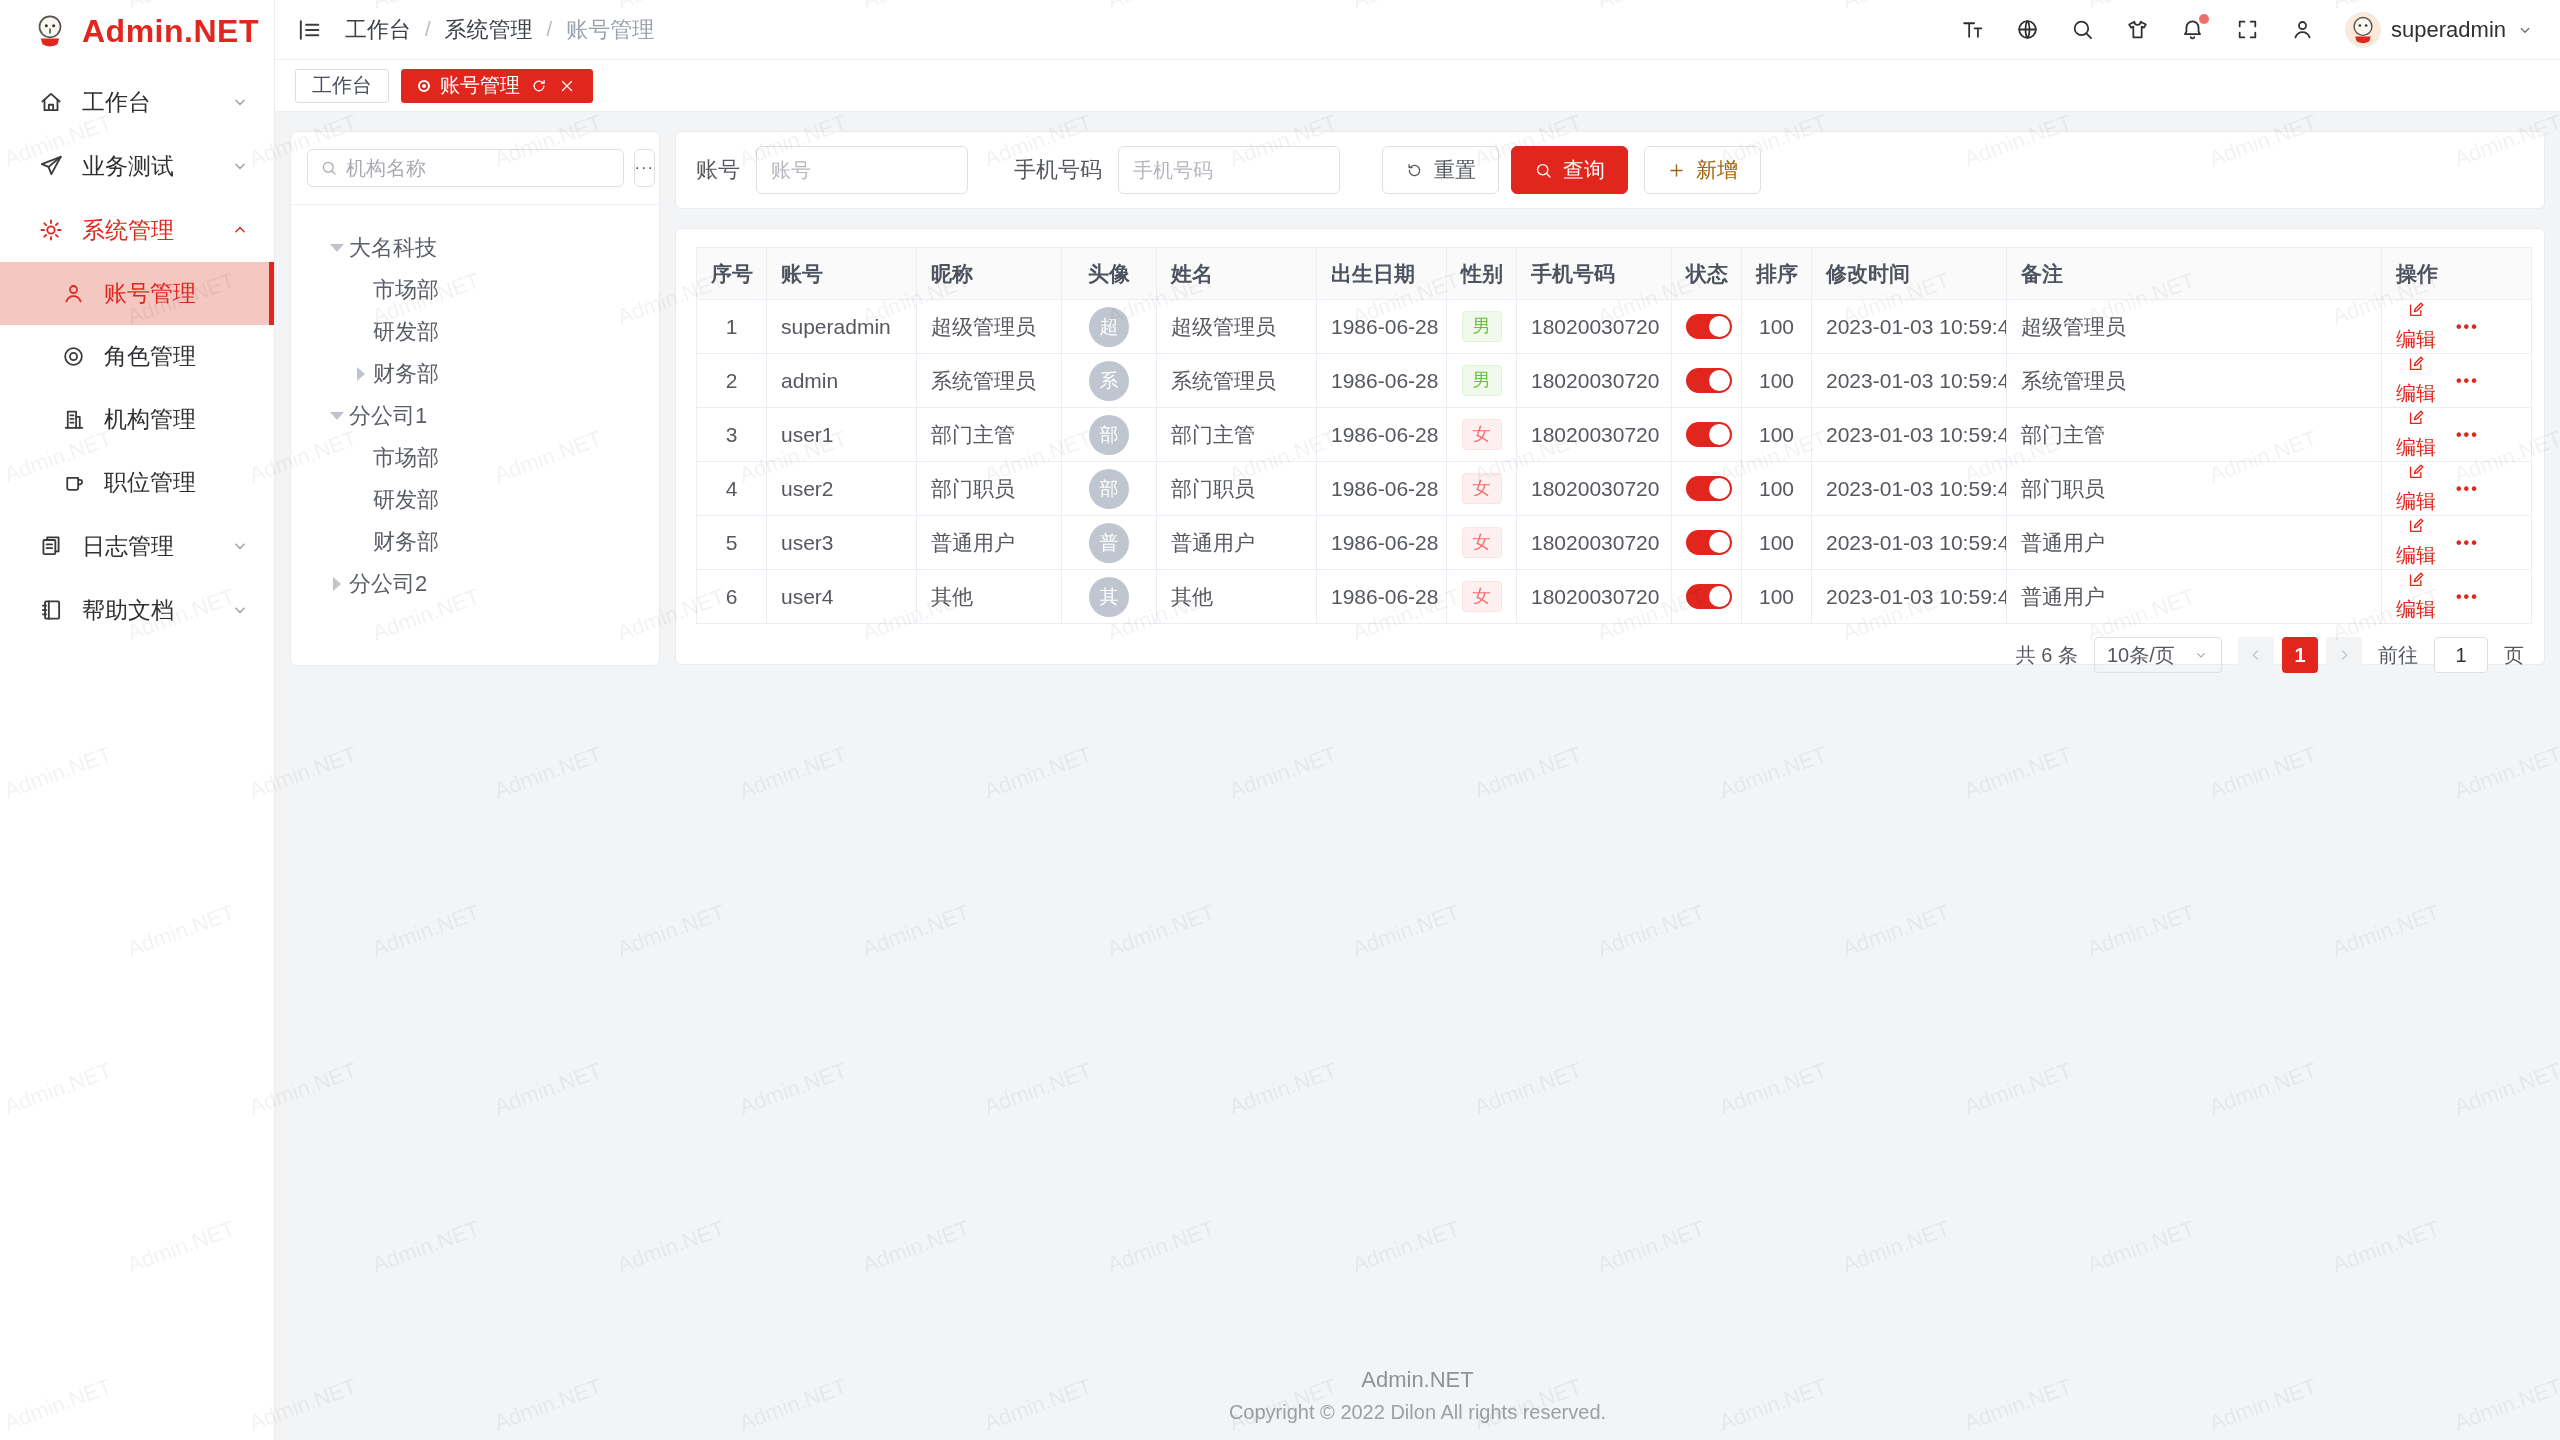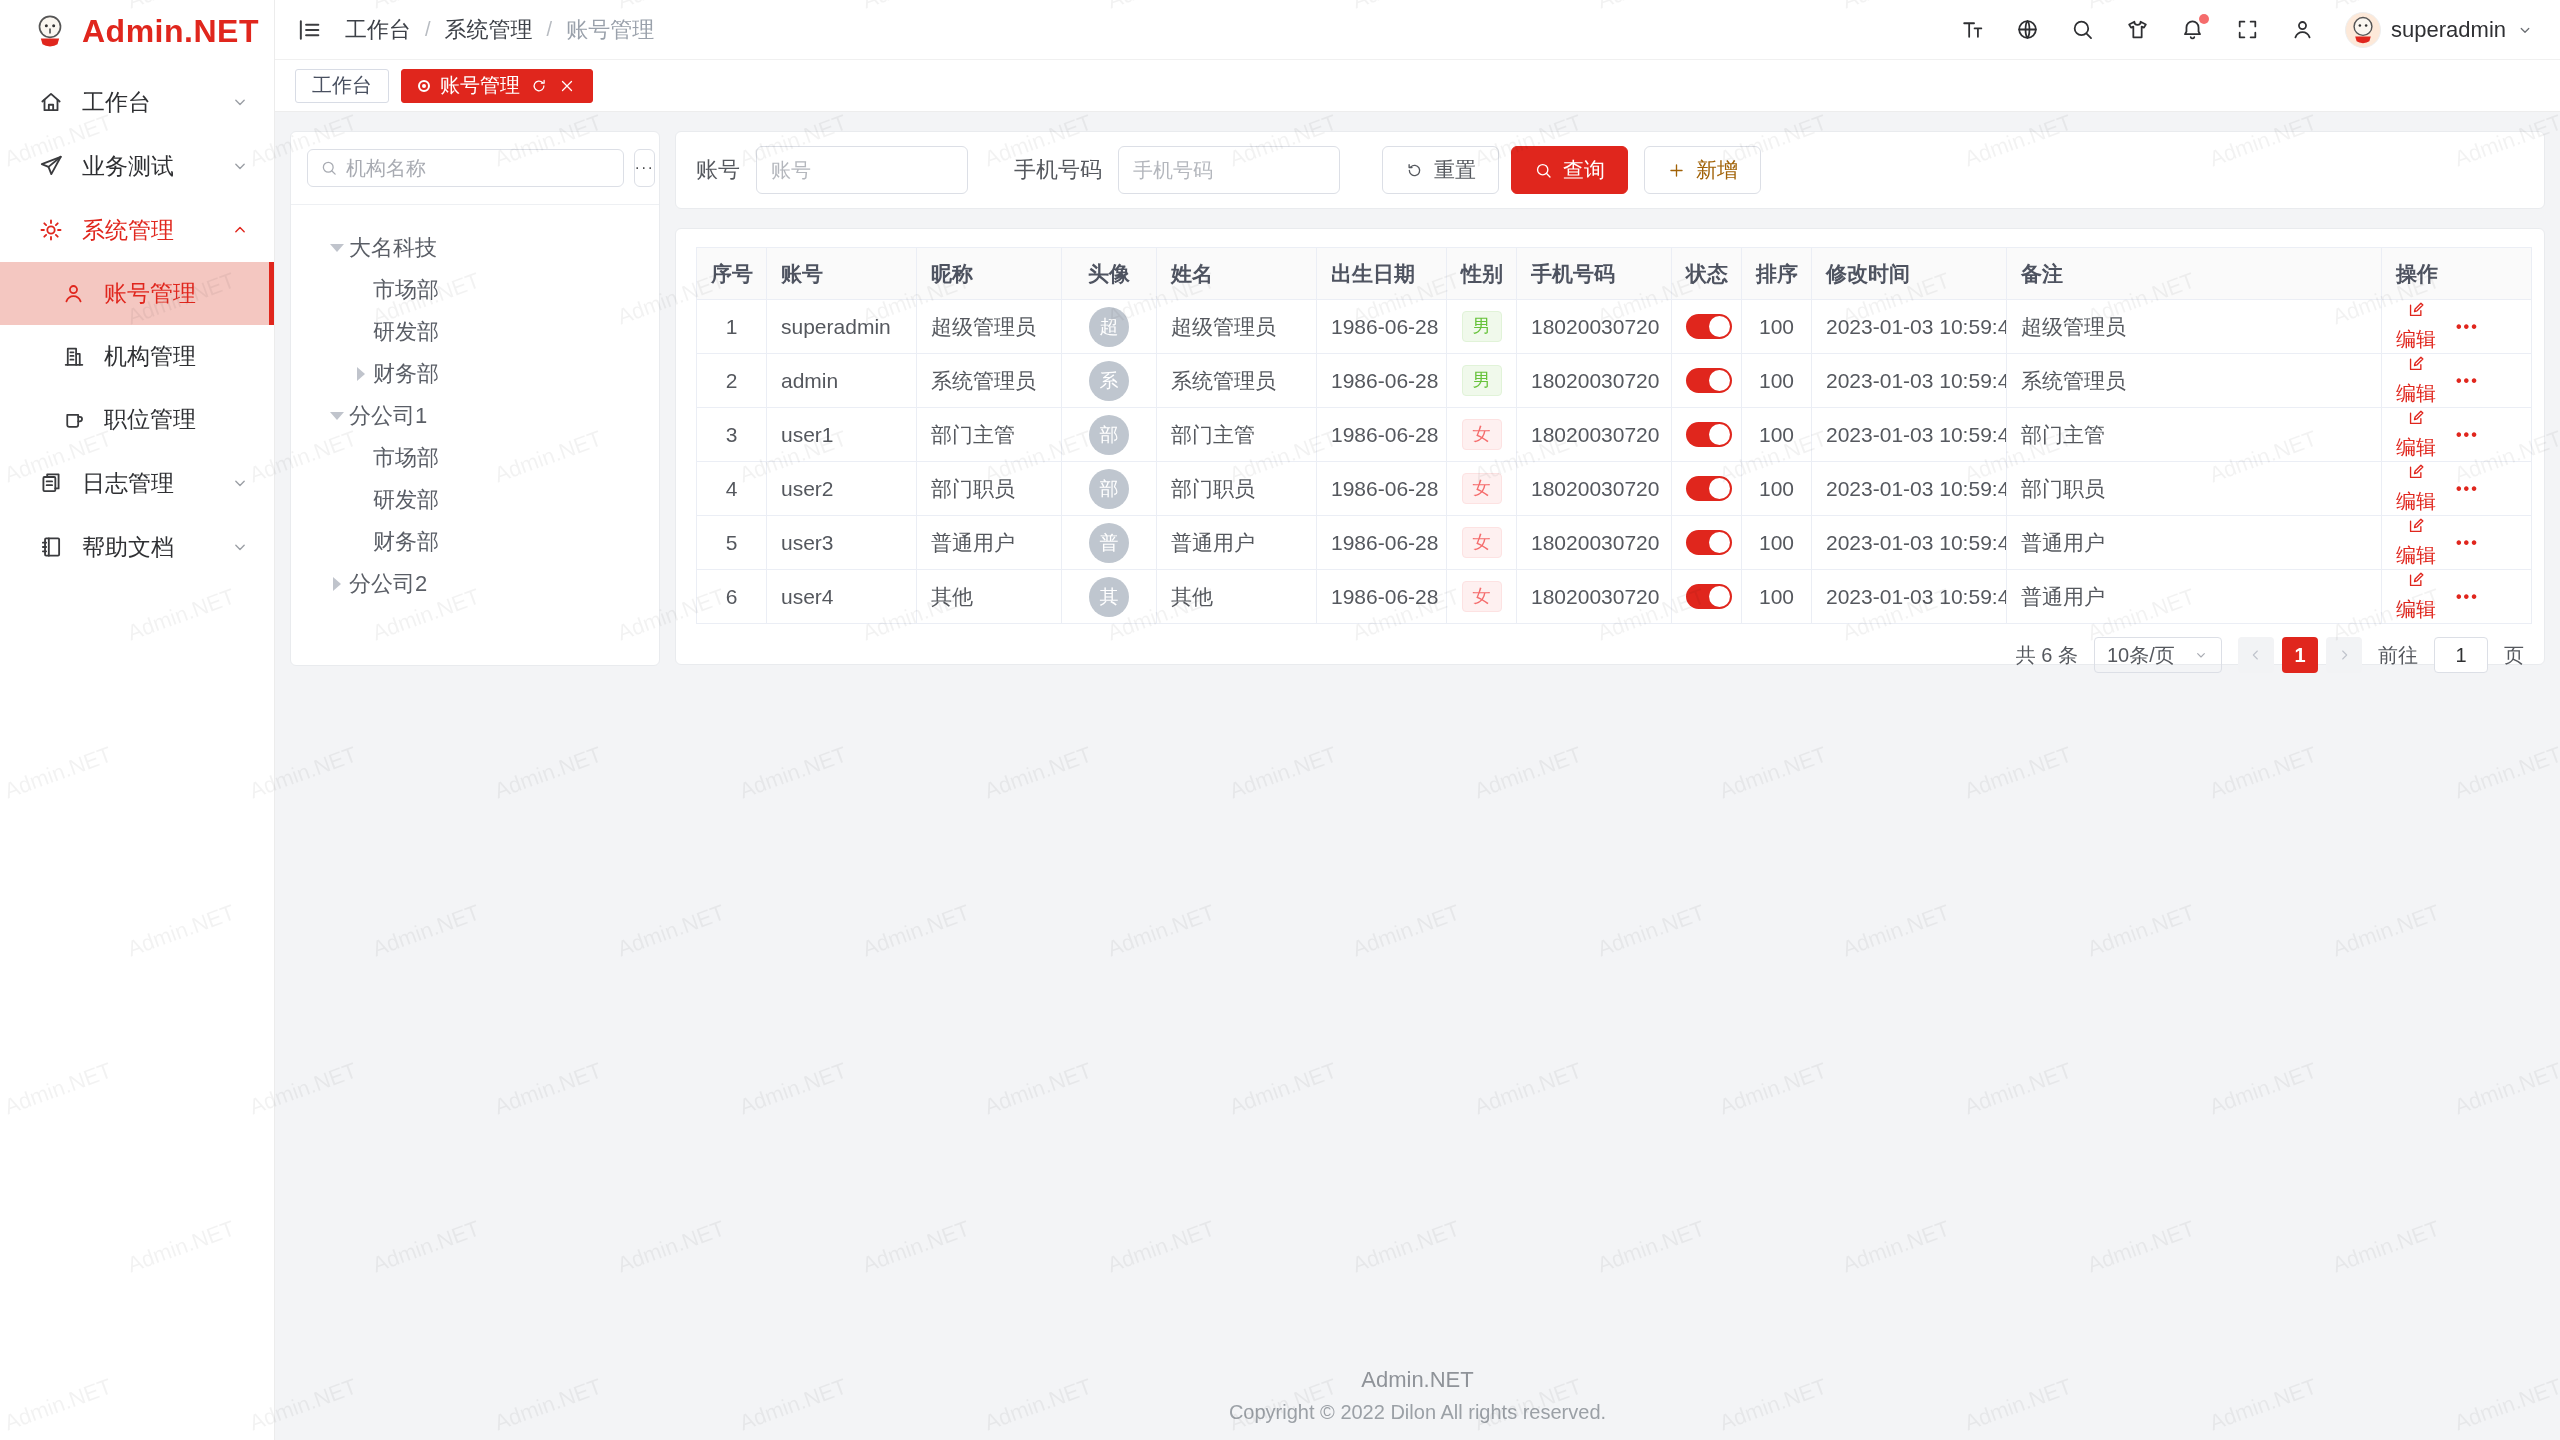--- a/index.html
+++ b/index.html
@@ -183,20 +183,29 @@
       </div>
       <div class="menu-sub">
         <div class="menu-item active">
           <span class="ic">
             <svg viewBox="0 0 24 24" width="25" height="25">
               <circle cx="12" cy="8.2" r="3.4"></circle>
               <path d="M5.2 19.5c1.3-3.3 3.7-5 6.8-5s5.5 1.7 6.8 5"></path>
             </svg>
           </span>
           <span>账号管理</span>
+        </div>
+        <div class="menu-item">
+          <span class="ic">
+            <svg viewBox="0 0 24 24" width="25" height="25">
+              <circle cx="12" cy="12" r="8"></circle>
+              <circle cx="12" cy="12" r="3.4"></circle>
+            </svg>
+          </span>
+          <span>角色管理</span>
         </div>
         <div class="menu-item">
           <span class="ic">
             <svg viewBox="0 0 24 24" width="25" height="25">
               <path d="M6.5 20V4.5h8V20"></path>
               <path d="M14.5 9.5H18V20"></path>
               <path d="M4.5 20h16"></path>
               <path d="M9 8h3M9 11.5h3M9 15h3"></path>
             </svg>
           </span>

